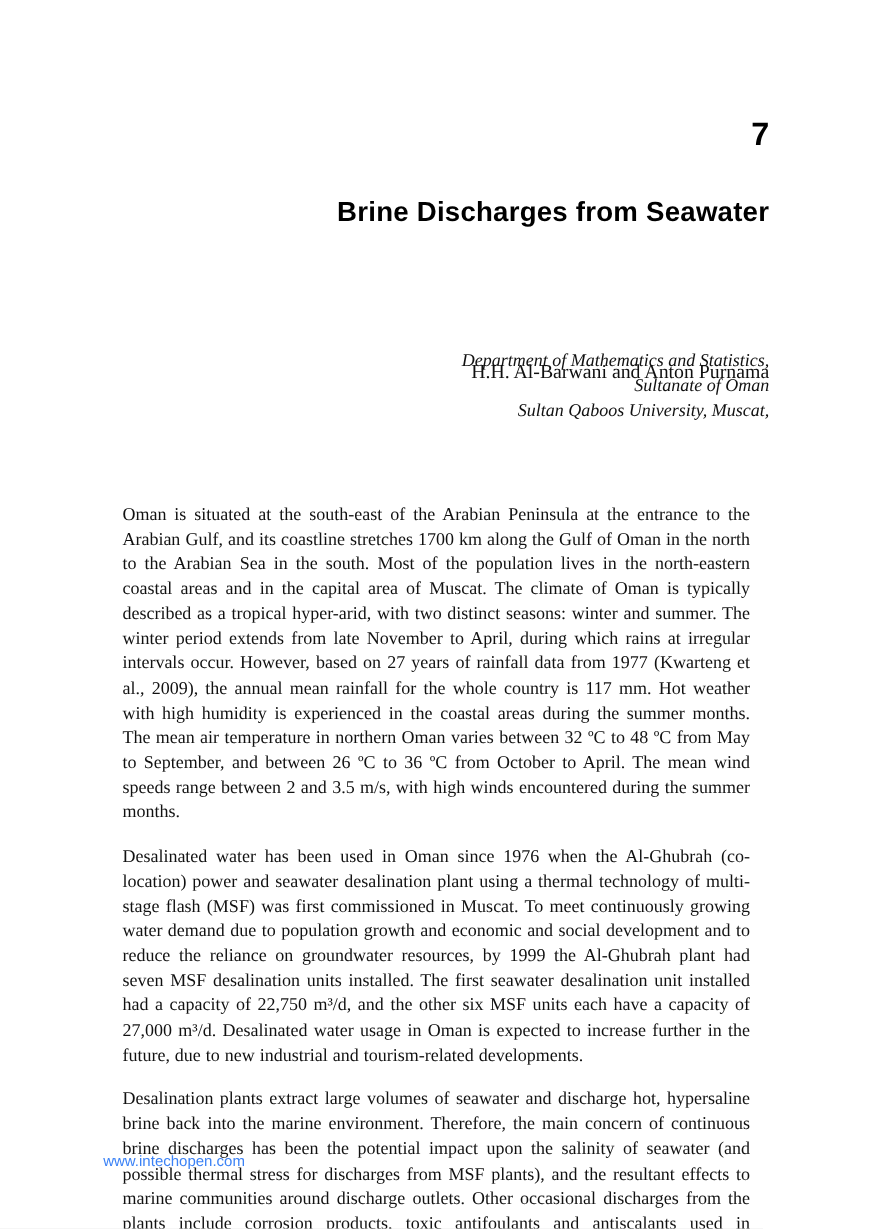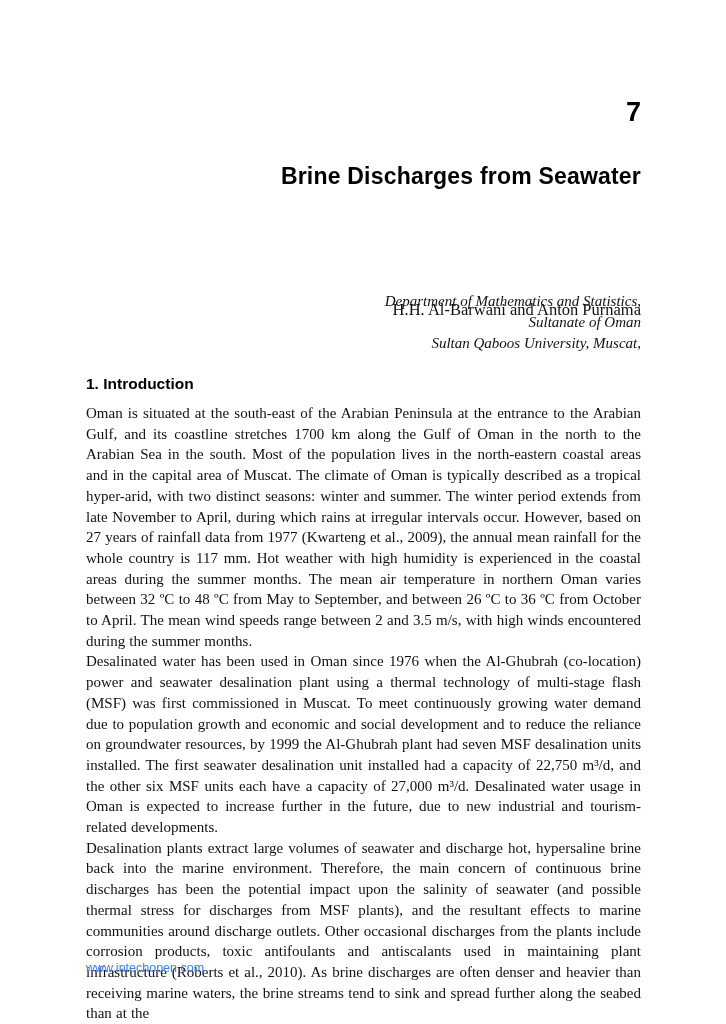--- a/index.html
+++ b/index.html
@@ -73,21 +73,21 @@
     font-size: 15.5px;
     color: #000000;
   }
   .body-block {
     position: absolute;
     top: 403px;
     left: 86px;
     width: 555px;
   }
   .body-block p {
-    margin: 0;
+    margin: 16px;
     text-align: justify;
     font-size: 15px;
     line-height: 20.7px;
     color: #111111;
     word-spacing: 0.4px;
   }
   .footer {
     position: absolute;
     top: 961px;
     left: 86px;
@@ -108,21 +108,20 @@
   </div>
 
   <div class="byline">H.H. Al-Barwani and Anton Purnama</div>
 
   <div class="affiliation-block">
     <div>Department of Mathematics and Statistics,</div>
     <div>Sultanate of Oman</div>
     <div>Sultan Qaboos University, Muscat,</div>
   </div>
 
-  <div class="section-heading">1. Introduction</div>
 
   <div class="body-block">
     <p>Oman is situated at the south-east of the Arabian Peninsula at the entrance to the Arabian Gulf, and its coastline stretches 1700 km along the Gulf of Oman in the north to the Arabian Sea in the south. Most of the population lives in the north-eastern coastal areas and in the capital area of Muscat. The climate of Oman is typically described as a tropical hyper-arid, with two distinct seasons: winter and summer. The winter period extends from late November to April, during which rains at irregular intervals occur. However, based on 27 years of rainfall data from 1977 (Kwarteng et al., 2009), the annual mean rainfall for the whole country is 117 mm. Hot weather with high humidity is experienced in the coastal areas during the summer months. The mean air temperature in northern Oman varies between 32 ºC to 48 ºC from May to September, and between 26 ºC to 36 ºC from October to April. The mean wind speeds range between 2 and 3.5 m/s, with high winds encountered during the summer months.</p>
     <p>Desalinated water has been used in Oman since 1976 when the Al-Ghubrah (co-location) power and seawater desalination plant using a thermal technology of multi-stage flash (MSF) was first commissioned in Muscat. To meet continuously growing water demand due to population growth and economic and social development and to reduce the reliance on groundwater resources, by 1999 the Al-Ghubrah plant had seven MSF desalination units installed. The first seawater desalination unit installed had a capacity of 22,750 m³/d, and the other six MSF units each have a capacity of 27,000 m³/d. Desalinated water usage in Oman is expected to increase further in the future, due to new industrial and tourism-related developments.</p>
     <p>Desalination plants extract large volumes of seawater and discharge hot, hypersaline brine back into the marine environment. Therefore, the main concern of continuous brine discharges has been the potential impact upon the salinity of seawater (and possible thermal stress for discharges from MSF plants), and the resultant effects to marine communities around discharge outlets. Other occasional discharges from the plants include corrosion products, toxic antifoulants and antiscalants used in maintaining plant infrastructure (Roberts et al., 2010). As brine discharges are often denser and heavier than receiving marine waters, the brine streams tend to sink and spread further along the seabed than at the</p>
   </div>
 
   <div class="footer">www.intechopen.com</div>
 
 </div>

